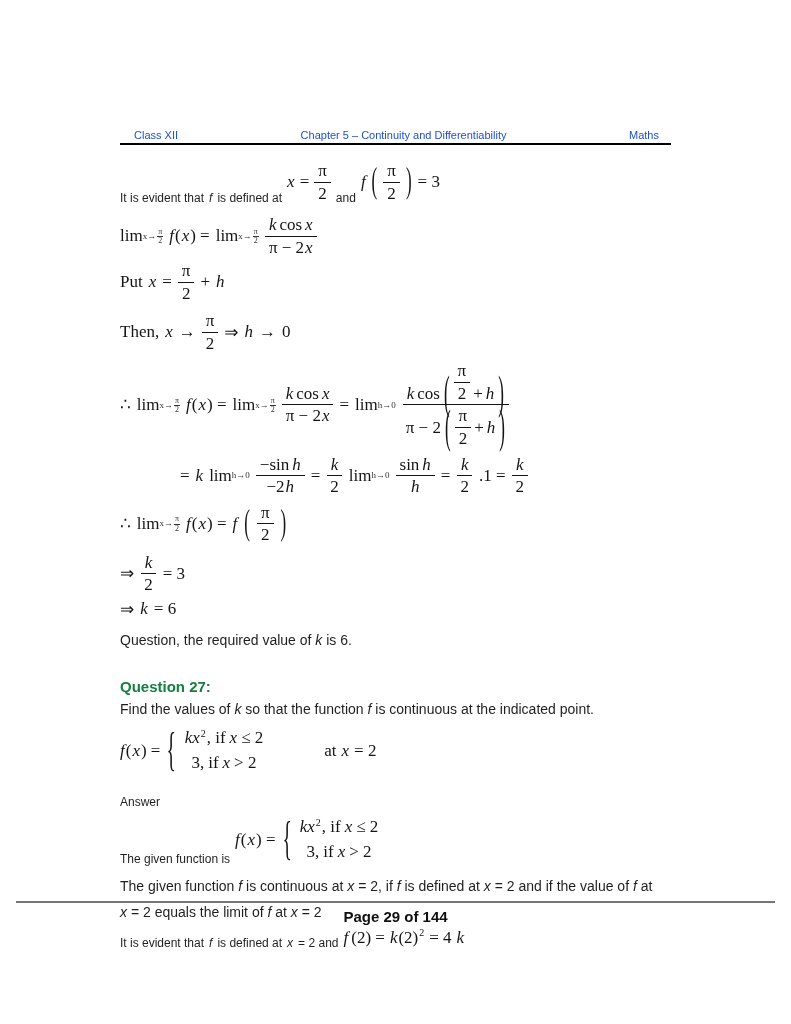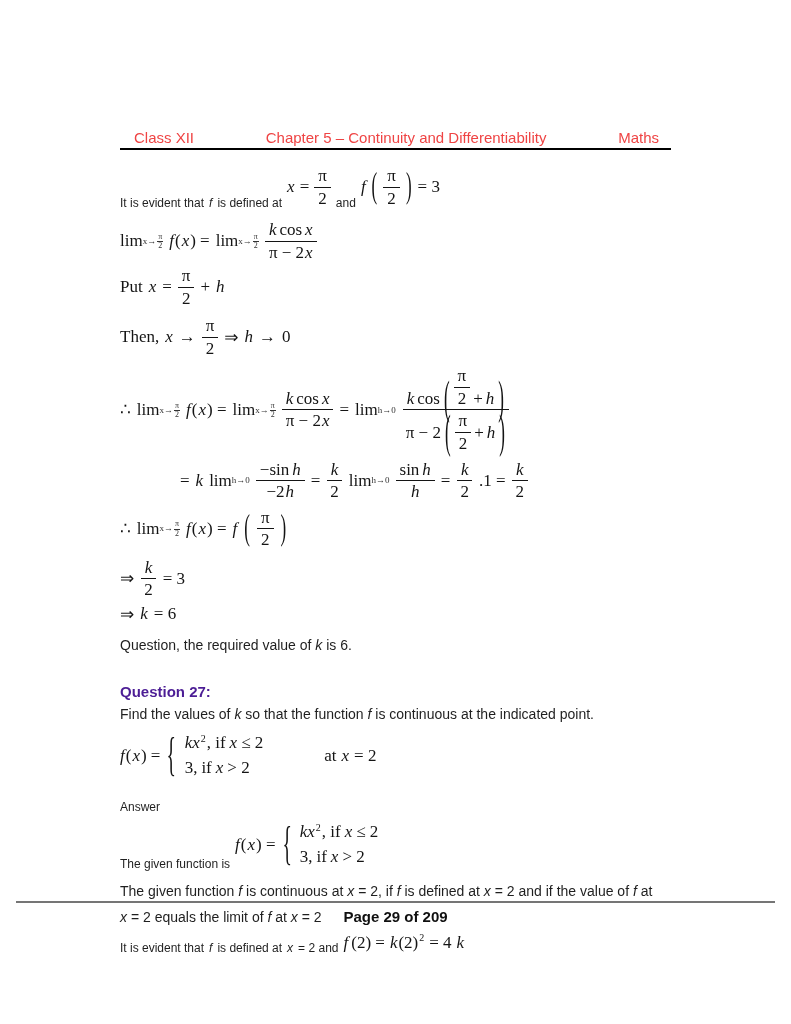--- a/index.html
+++ b/index.html
@@ -2,21 +2,21 @@
 <html><head>
 <meta charset="utf-8">
 <style>
   * { box-sizing: border-box; }
   body { margin: 0; background: #ffffff; }
   .page { position: relative; width: 791px; height: 1024px; background: #fff;
           font-family: "Liberation Sans", sans-serif; color: #1f1f1f; overflow: hidden; }
   .inner { padding: 0 120px; }
   .header { display: flex; justify-content: space-between; align-items: flex-end;
             margin-top: 129px; border-bottom: 2px solid #000;
-            padding: 0 12px 2px 14px; font-size: 15px; color: #ef4444; }
+            padding: 0 12px 2px 14px; font-size: 11px; color: #1d4ed8; }
   .t { font-size: 12px; }
   .para { font-size: 14px; line-height: 1.55; }
   .iti { font-style: italic; }
   .math { font-family: "Liberation Serif", serif; font-size: 17px; color: #141414; }
   .eqrow { display: flex; align-items: center; gap: 6px;
            font-family: "Liberation Serif", serif; font-size: 17px; color: #141414; }
   .mixrow { display: flex; align-items: flex-end; gap: 5px; }
   .mrow { display: inline-flex; align-items: center; gap: 5px; }
   .cl  { display: inline-flex; align-items: center; gap: 1px; }
   .cl3 { display: inline-flex; align-items: center; gap: 3px; }
@@ -28,23 +28,23 @@
   .lim { display: inline-flex; flex-direction: row; align-items: center; line-height: 1.05; }
   .ls { font-size: 9px; display: inline-flex; align-items: center; gap: 1px; margin-top: 1px; color: #333; }
   .tf { display: inline-flex; flex-direction: column; align-items: center; font-size: 8px; line-height: 1.05; }
   .tf > .tn { border-bottom: 1px solid #333; padding: 0 1px; }
   .bp { display: inline-block; font-weight: 300; transform: scaleY(2.1); margin: 0 1px;
         font-family: "Liberation Serif", serif; }
   .bpL { transform: scaleY(2.7); }
   .brace { display: inline-block; font-weight: 300; transform: scaleY(2.7) scaleX(1.15);
            margin: 0 4px 0 2px; font-family: "Liberation Serif", serif; }
   .cases { display: inline-flex; flex-direction: column; gap: 5px; }
-  .crow { display: inline-flex; align-items: center; gap: 4px; }
+  .crow { display: inline-flex; align-items: center; gap: 4px; justify-content: center; }
   .sup { font-size: 10px; position: relative; top: -5px; font-style: normal; }
-  .qhead { font-size: 15px; font-weight: bold; color: #4c1d95; }
+  .qhead { font-size: 15px; font-weight: bold; color: #15803d; }
   .footer { position: absolute; left: 16px; right: 16px; top: 901px; border-top: 2px solid #757575;
             text-align: center; padding-top: 5px; font-size: 15px; font-weight: bold; color: #101010; }
   .mt4{margin-top:4px}.mt6{margin-top:6px}.mt8{margin-top:8px}.mt10{margin-top:10px}
   .mt12{margin-top:4px}.mt14{margin-top:22px}.mt16{margin-top:16px}.mt26{margin-top:26px}
   .ml14{margin-left:0}.ml55{margin-left:55px}.ind60{margin-left:60px}
   .mb2{margin-bottom:2px}.mb4{margin-bottom:4px}
 </style>
 </head>
 <body>
 
@@ -439,15 +439,15 @@
           <span class="sup">2</span>
         </span>
         <span>= 4</span>
         <span class="iti">k</span>
       </span>
     </div>
 
   </div>
 
   <div class="footer">
-    <span>Page 29 of 209</span>
+    <span>Page 29 of 144</span>
   </div>
 </div>
 
 </body></html>

